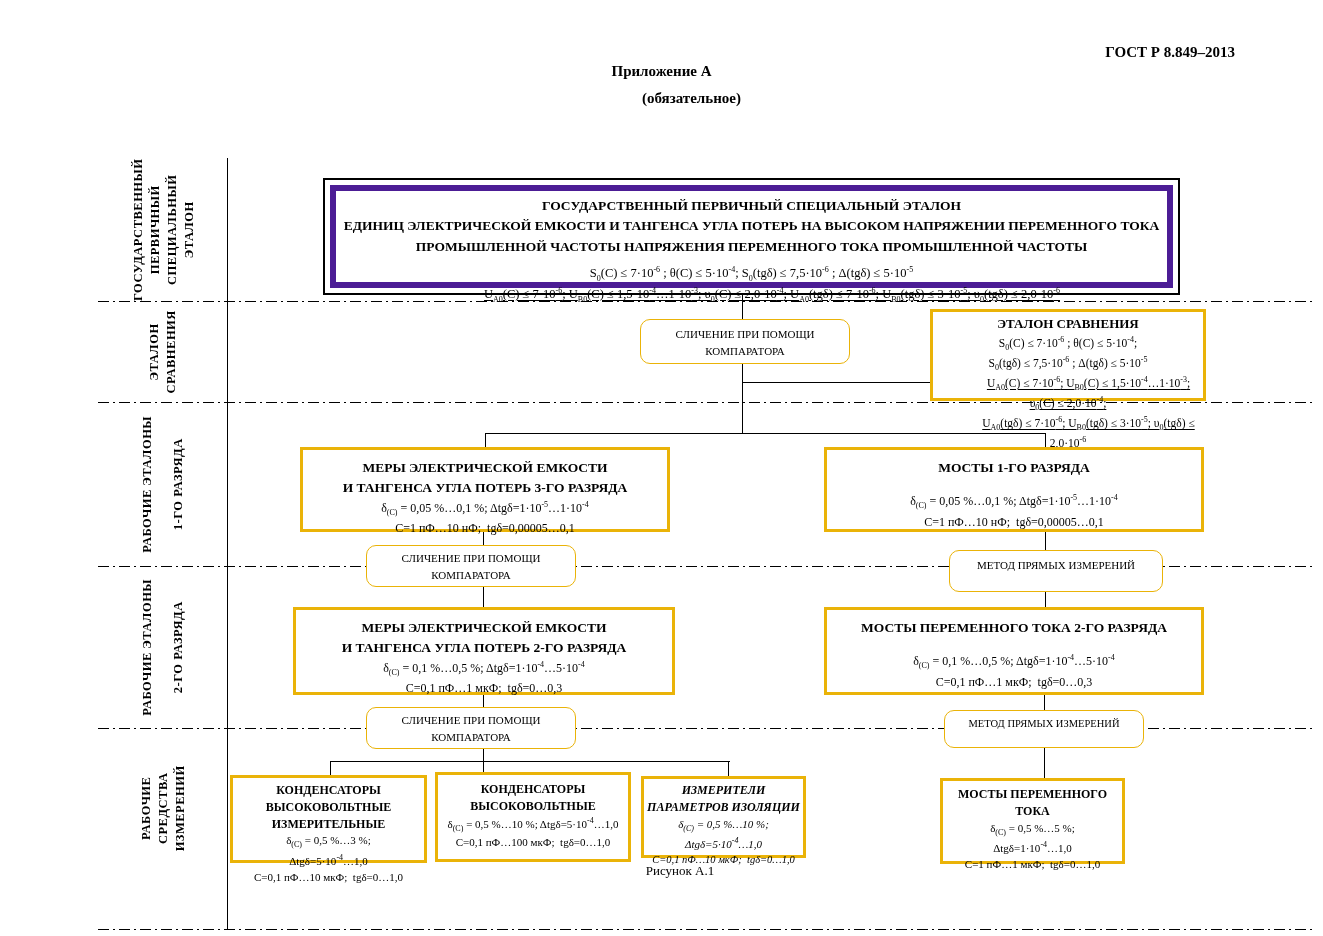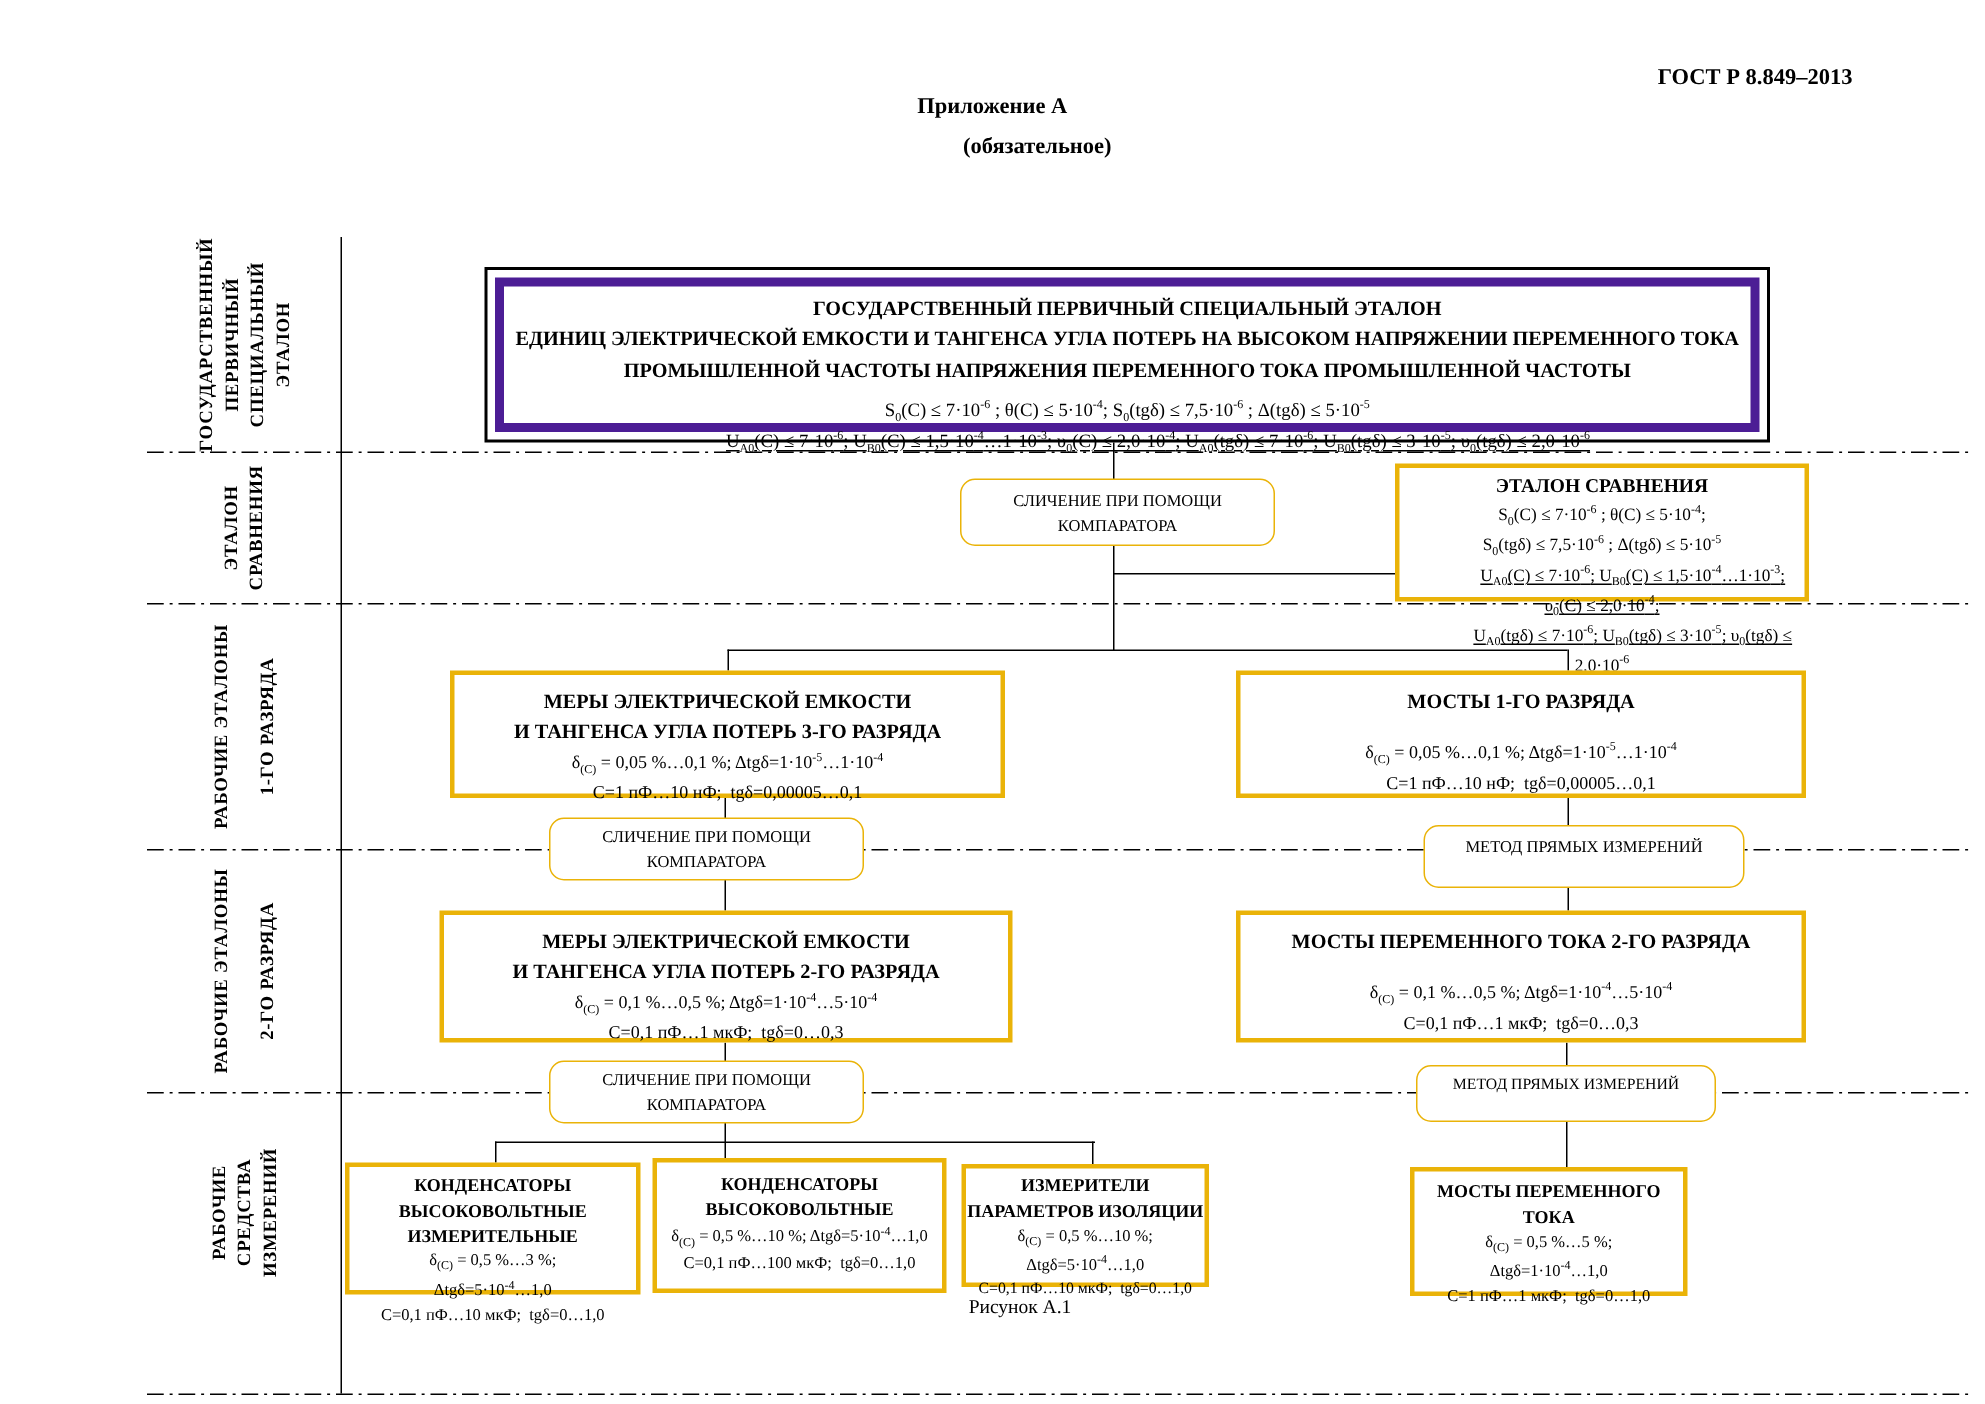--- a/index.html
+++ b/index.html
@@ -212,21 +212,21 @@
   <div class="box" style="left:435px;top:772px;width:196px;height:90px;">
     <div style="padding-top:6px;">
       <div class="t-sm">КОНДЕНСАТОРЫ</div>
       <div class="t-sm">ВЫСОКОВОЛЬТНЫЕ</div>
       <div class="f-sm">δ<sub>(C)</sub> = 0,5 %…10 %; Δtgδ=5·10<sup>-4</sup>…1,0</div>
       <div class="f-sm">C=0,1 пФ…100 мкФ;&nbsp; tgδ=0…1,0</div>
     </div>
   </div>
 
   <div class="box" style="left:641px;top:776px;width:165px;height:82px;">
-    <div style="padding-top:3px;">
+    <div style="padding-top:3px;font-style:italic;">
       <div class="t-sm">ИЗМЕРИТЕЛИ</div>
       <div class="t-sm">ПАРАМЕТРОВ ИЗОЛЯЦИИ</div>
       <div class="f-sm">δ<sub>(C)</sub> = 0,5 %…10 %;</div>
       <div class="f-sm">Δtgδ=5·10<sup>-4</sup>…1,0</div>
       <div class="f-sm" style="font-size:10.5px;">C=0,1 пФ…10 мкФ;&nbsp; tgδ=0…1,0</div>
     </div>
   </div>
 
   <div class="box" style="left:940px;top:778px;width:185px;height:86px;">
     <div style="padding-top:5px;">

